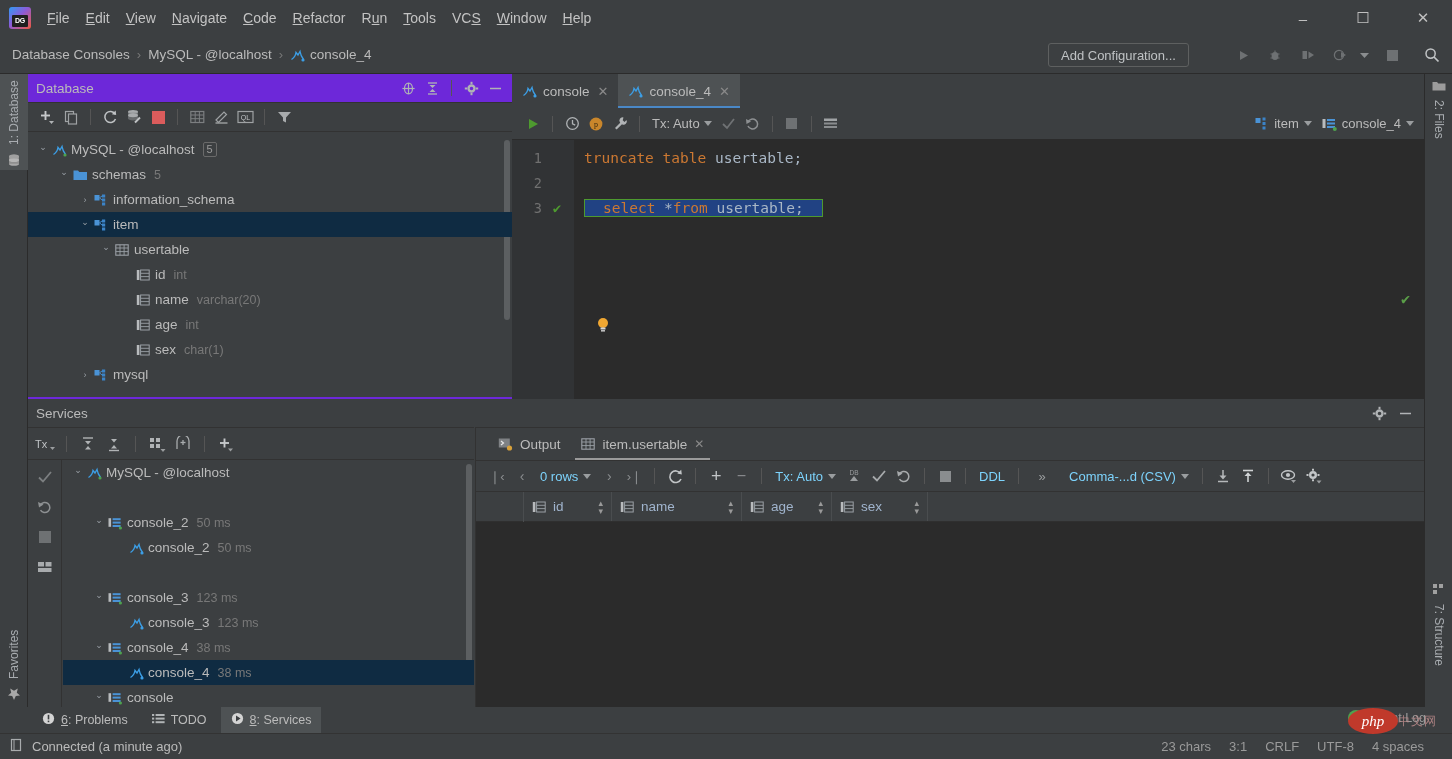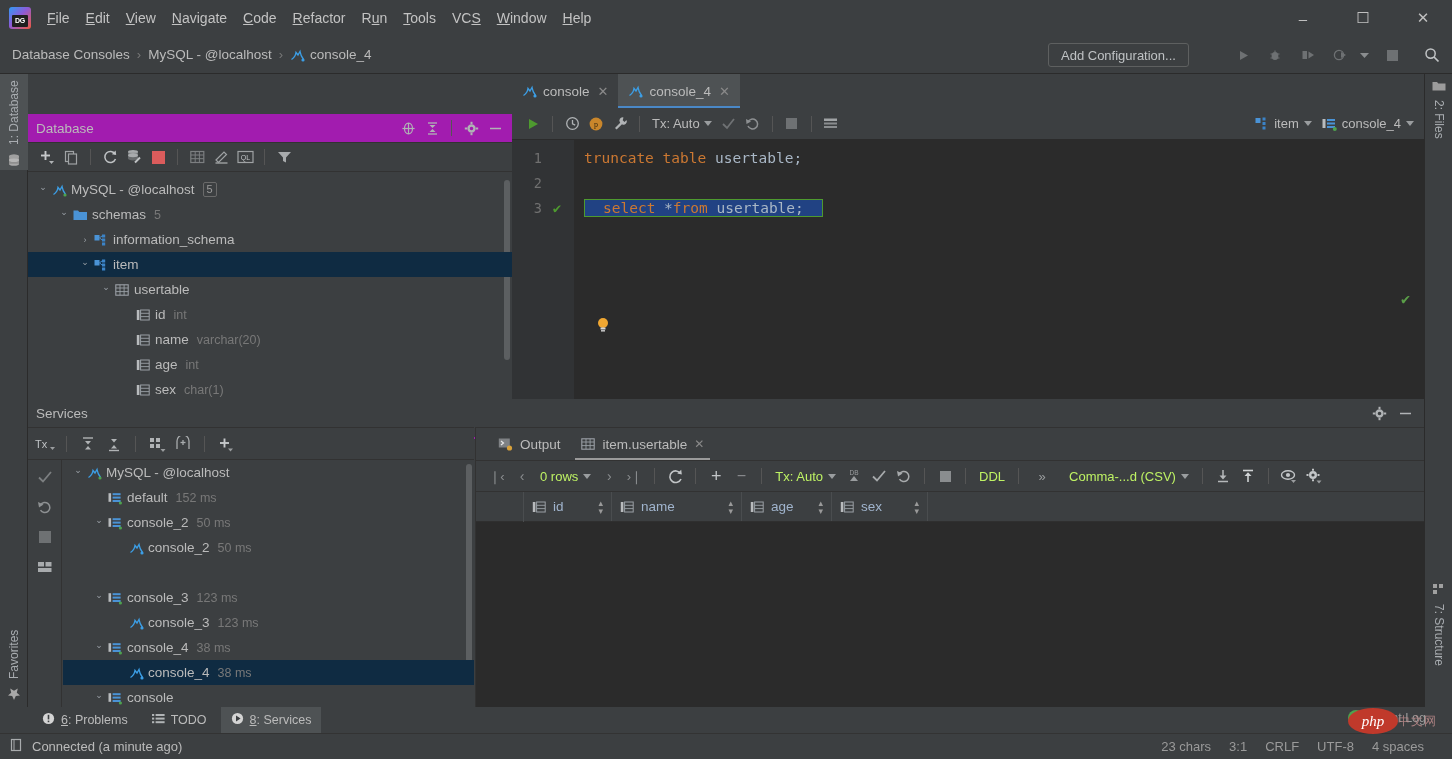--- a/index.html
+++ b/index.html
@@ -77,22 +77,21 @@
     position: absolute; writing-mode: vertical-rl;
     font-size: 12px; color: #a9adb1; white-space: nowrap;
     display: flex; align-items: center; gap: 5px;
   }
   .vtab.active { background: #4e5254; }
   .vtab-rot { transform: rotate(180deg); }
 
   
   .db-panel {
     position: absolute; left: 28px; top: 74px; width: 484px; height: 325px;
-    background: #a21caf;
-    margin-top: 40px;
+    background: #6d28d9;
   }
   .panel-header {
     height: 28px; display: flex; align-items: center;
     padding-left: 8px; font-size: 13.5px; color: #bbbbbb;
   }
   .panel-header .hdr-icons {
     margin-left: auto; display: flex; align-items: center; gap: 2px; padding-right: 6px;
   }
   .hicon { width: 22px; height: 22px; display:flex; align-items:center; justify-content:center; }
   .db-toolbar {
@@ -206,21 +205,21 @@
     display: flex; align-items: center; gap: 7px; padding: 0 10px;
     font-size: 13.5px; color: #bbbbbb; position: relative;
   }
   .rtab.active:after {
     content:""; position:absolute; left:4px; right:4px; bottom:0; height:2px; background:#9a9a9a;
   }
   .res-toolbar {
     height: 32px; display: flex; align-items: center; gap: 3px; padding-left: 10px;
     border-top: 1px solid #323232; border-bottom: 1px solid #323232;
   }
-  .rows-label { font-size: 13px; color: #bef264; display:flex; align-items:center; gap:5px; padding:0 4px; }
+  .rows-label { font-size: 13px; color: #7dd3fc; display:flex; align-items:center; gap:5px; padding:0 4px; }
   .grid-head {
     height: 30px; display: flex; align-items: stretch;
     background: #3c3f41; border-bottom: 1px solid #2f2f2f;
   }
   .gcell {
     display: flex; align-items: center; gap: 6px; padding: 0 8px;
     border-right: 1px solid #4a4d4f; font-size: 13.5px; color: #a0b4cd;
   }
   .gcell .sortarrow { margin-left: auto; color: #9a9a9a; font-size: 9px; line-height: 8px; text-align:center;}
   .grid-body { height: 185px; background: #2b2b2b; }
@@ -874,34 +873,20 @@
     <div class="trow" style="position: absolute; left: 0px; right: 0px; top: 0px; padding-left: 8px;">
           <span class="chev" style="margin-top: -5px;">⌄</span>
           <span class="ticon">
             <svg width="15" height="14" viewBox="0 0 15 14">
               <path d="M1.5 11.5 C4 10 5.5 7.5 6 4.5 L8 7 L10 3.5 C10.5 6.5 12 9.5 13.5 11.5" fill="none" stroke="#3c9ee5" stroke-width="1.4"></path>
               <circle cx="13" cy="12" r="1.6" fill="#4ea24e"></circle>
             </svg>
           </span>
           <span>MySQL - @localhost</span>
         </div>
-        <div class="trow" style="position: absolute; left: 0px; right: 0px; top: 25px; padding-left: 29px;">
-          <span class="chev"></span>
-          <span class="ticon">
-            <svg width="15" height="14" viewBox="0 0 15 14">
-              <rect x="0.5" y="2.2" width="2.6" height="8.6" fill="#b8bbbd"></rect>
-              <rect x="4.6" y="2.2" width="8" height="2" fill="#4a93d6"></rect>
-              <rect x="4.6" y="5.6" width="8" height="2" fill="#4a93d6"></rect>
-              <rect x="4.6" y="9" width="8" height="2" fill="#4a93d6"></rect>
-              <circle cx="12.4" cy="12" r="1.6" fill="#4ea24e"></circle>
-            </svg>
-          </span>
-          <span>default</span>
-          <span class="tmeta">152 ms</span>
-        </div>
         <div class="trow" style="position: absolute; left: 0px; right: 0px; top: 50px; padding-left: 29px;">
           <span class="chev" style="margin-top: -5px;">⌄</span>
           <span class="ticon">
             <svg width="15" height="14" viewBox="0 0 15 14">
               <rect x="0.5" y="2.2" width="2.6" height="8.6" fill="#b8bbbd"></rect>
               <rect x="4.6" y="2.2" width="8" height="2" fill="#4a93d6"></rect>
               <rect x="4.6" y="5.6" width="8" height="2" fill="#4a93d6"></rect>
               <rect x="4.6" y="9" width="8" height="2" fill="#4a93d6"></rect>
               <circle cx="12.4" cy="12" r="1.6" fill="#4ea24e"></circle>
             </svg>

